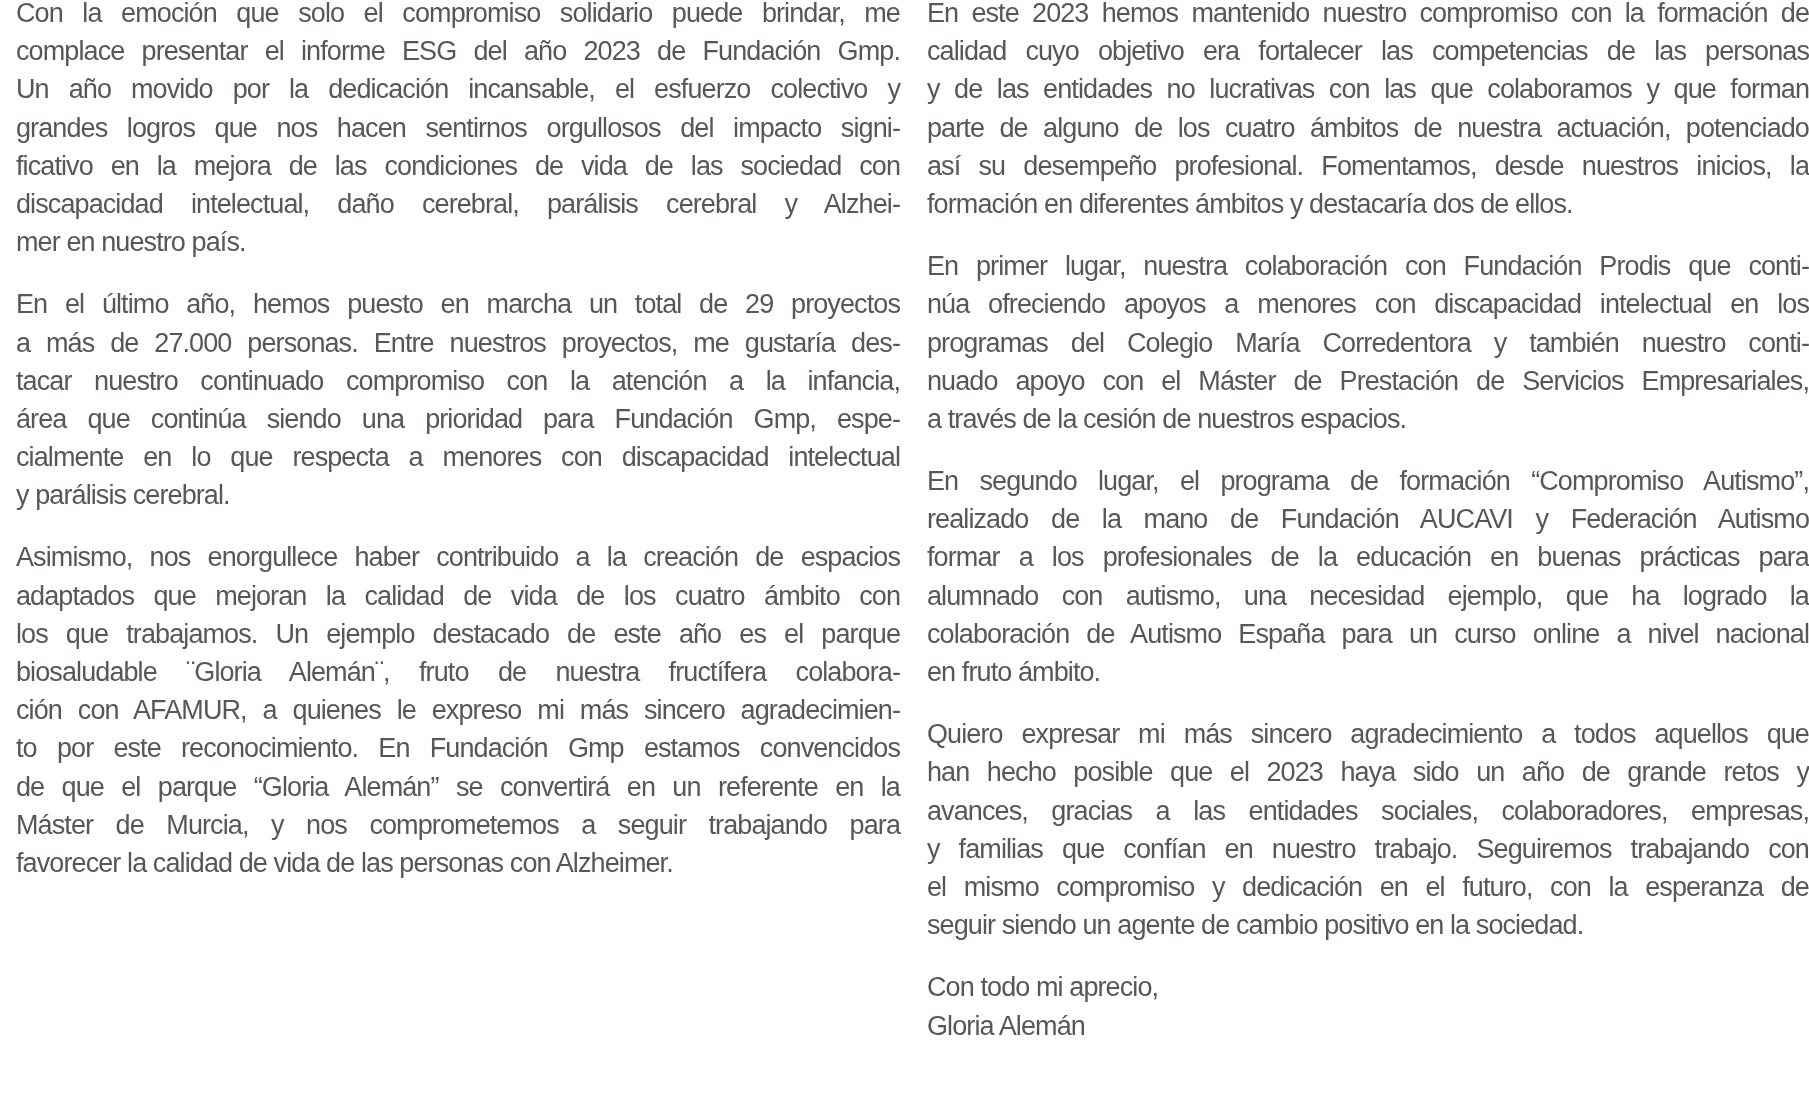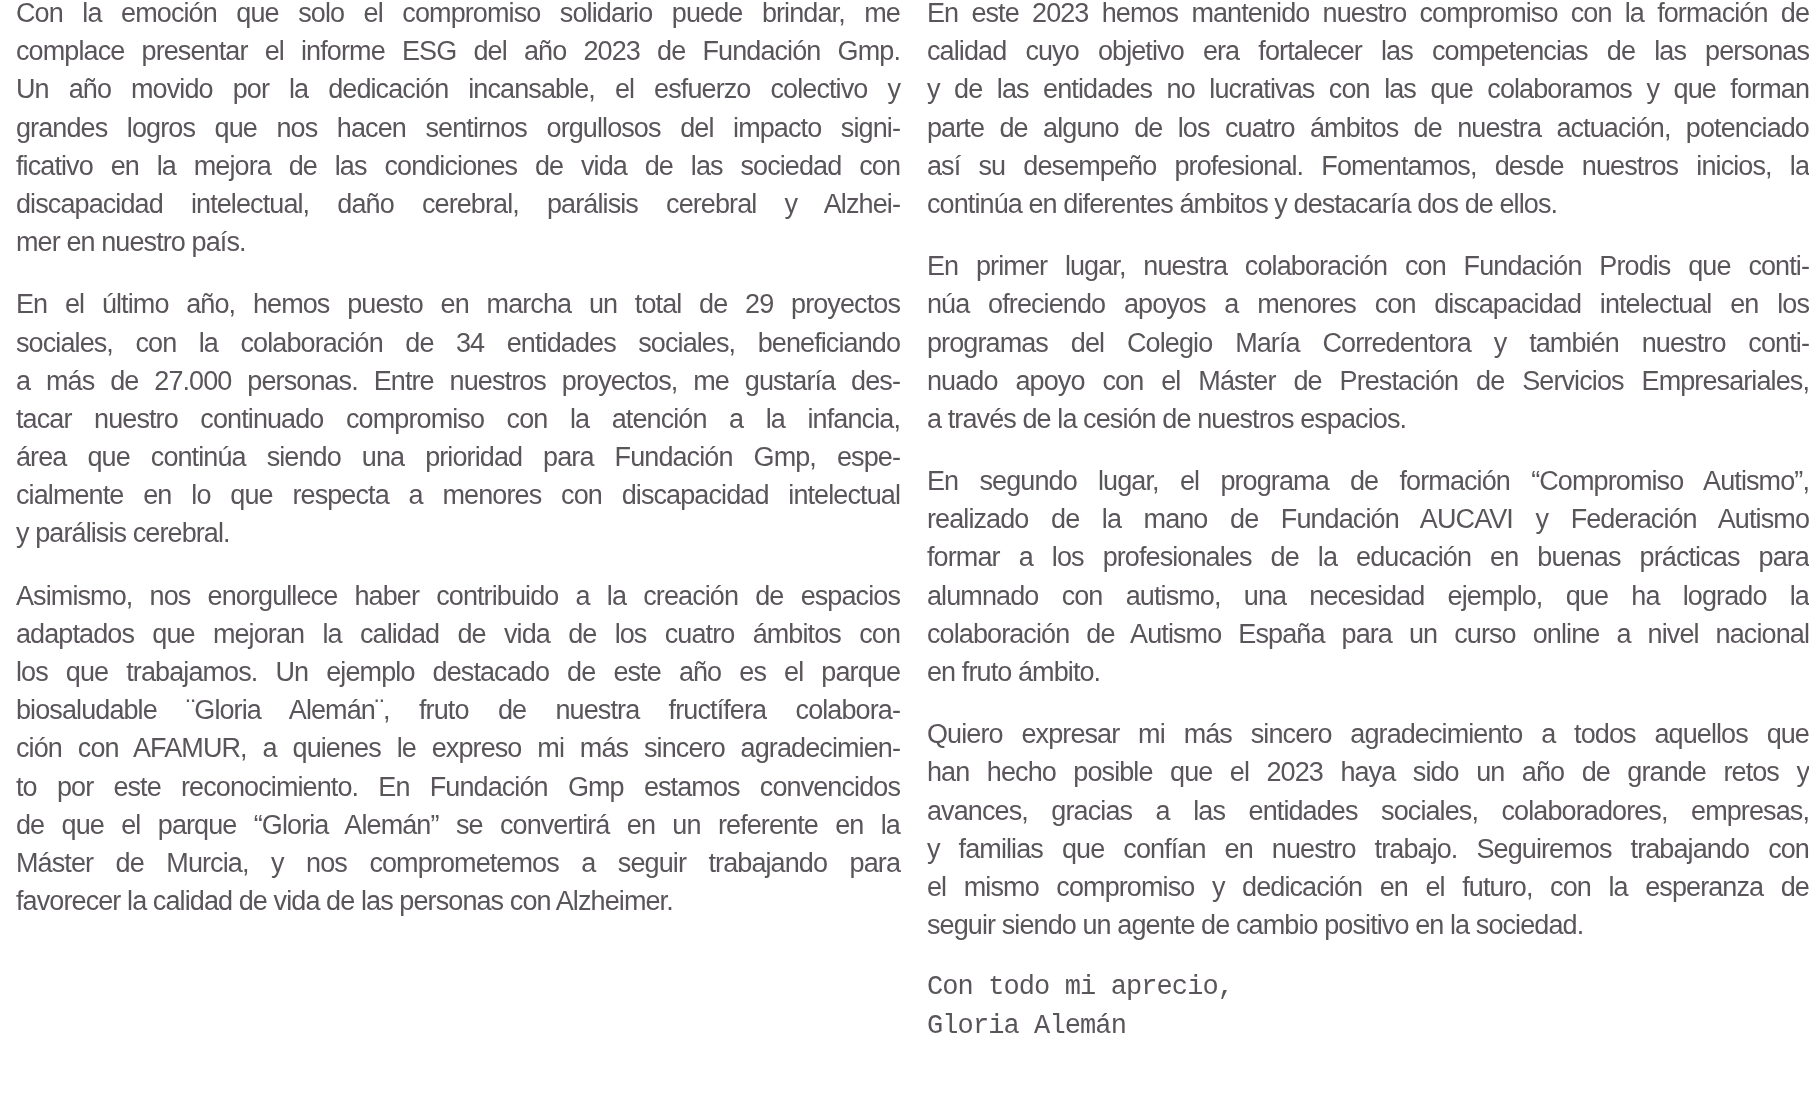--- a/index.html
+++ b/index.html
@@ -35,67 +35,66 @@
     text-align: justify;
     text-align-last: justify;
     overflow: visible;
   }
   .line.last {
     text-align: left;
     text-align-last: left;
   }
   .col-left .para:first-child { margin-top: -6px; }
   .col-right .para:first-child { margin-top: -6px; }
-  .signature { margin-top: 12px; font-family: Liberation Mono, monospace; }
+  .signature { margin-top: 12px; }
   .signature .line { text-align: left; text-align-last: left; }
   .signature .name { font-weight: normal; }
 </style>
 </head>
 <body>
 
 <div class="column col-left">
   <p class="para">
     <span class="line">Con la emoción que solo el compromiso solidario puede brindar, me</span>
     <span class="line">complace presentar el informe ESG del año 2023 de Fundación Gmp.</span>
     <span class="line">Un año movido por la dedicación incansable, el esfuerzo colectivo y</span>
     <span class="line">grandes logros que nos hacen sentirnos orgullosos del impacto signi-</span>
     <span class="line">ficativo en la mejora de las condiciones de vida de las sociedad con</span>
     <span class="line">discapacidad intelectual, daño cerebral, parálisis cerebral y Alzhei-</span>
     <span class="line last">mer en nuestro país.</span>
   </p>
   <p class="para">
     <span class="line">En el último año, hemos puesto en marcha un total de 29 proyectos</span>
-    <span class="line">sociales, con la colaboración de 34 entidades sociales, beneficiando</span>
     <span class="line">a más de 27.000 personas. Entre nuestros proyectos, me gustaría des-</span>
     <span class="line">tacar nuestro continuado compromiso con la atención a la infancia,</span>
     <span class="line">área que continúa siendo una prioridad para Fundación Gmp, espe-</span>
     <span class="line">cialmente en lo que respecta a menores con discapacidad intelectual</span>
     <span class="line last">y parálisis cerebral.</span>
   </p>
   <p class="para">
     <span class="line">Asimismo, nos enorgullece haber contribuido a la creación de espacios</span>
-    <span class="line">adaptados que mejoran la calidad de vida de los cuatro ámbitos con</span>
+    <span class="line">adaptados que mejoran la calidad de vida de los cuatro ámbito con</span>
     <span class="line">los que trabajamos. Un ejemplo destacado de este año es el parque</span>
     <span class="line">biosaludable ¨Gloria Alemán¨, fruto de nuestra fructífera colabora-</span>
     <span class="line">ción con AFAMUR, a quienes le expreso mi más sincero agradecimien-</span>
     <span class="line">to por este reconocimiento. En Fundación Gmp estamos convencidos</span>
     <span class="line">de que el parque “Gloria Alemán” se convertirá en un referente en la</span>
     <span class="line">Máster de Murcia, y nos comprometemos a seguir trabajando para</span>
     <span class="line last">favorecer la calidad de vida de las personas con Alzheimer.</span>
   </p>
 </div>
 
 <div class="column col-right">
   <p class="para">
     <span class="line">En este 2023 hemos mantenido nuestro compromiso con la formación de</span>
     <span class="line">calidad cuyo objetivo era fortalecer las competencias de las personas</span>
     <span class="line">y de las entidades no lucrativas con las que colaboramos y que forman</span>
     <span class="line">parte de alguno de los cuatro ámbitos de nuestra actuación, potenciado</span>
     <span class="line">así su desempeño profesional. Fomentamos, desde nuestros inicios, la</span>
-    <span class="line last">continúa en diferentes ámbitos y destacaría dos de ellos.</span>
+    <span class="line last">formación en diferentes ámbitos y destacaría dos de ellos.</span>
   </p>
   <p class="para">
     <span class="line">En primer lugar, nuestra colaboración con Fundación Prodis que conti-</span>
     <span class="line">núa ofreciendo apoyos a menores con discapacidad intelectual en los</span>
     <span class="line">programas del Colegio María Corredentora y también nuestro conti-</span>
     <span class="line">nuado apoyo con el Máster de Prestación de Servicios Empresariales,</span>
     <span class="line last">a través de la cesión de nuestros espacios.</span>
   </p>
   <p class="para">
     <span class="line">En segundo lugar, el programa de formación “Compromiso Autismo”,</span>

